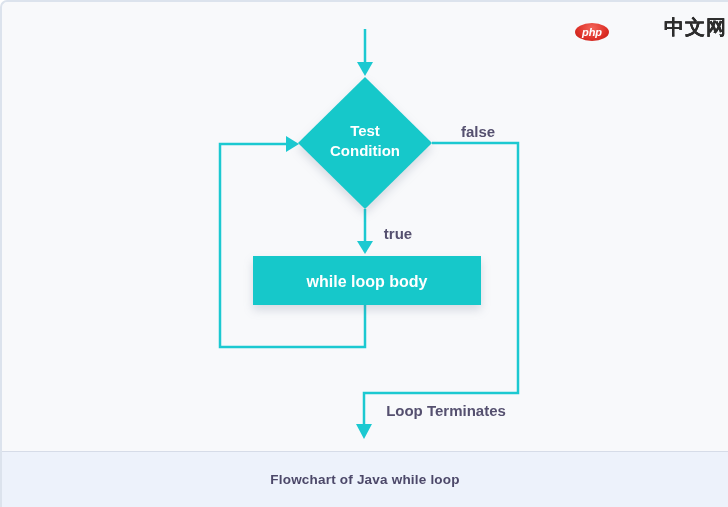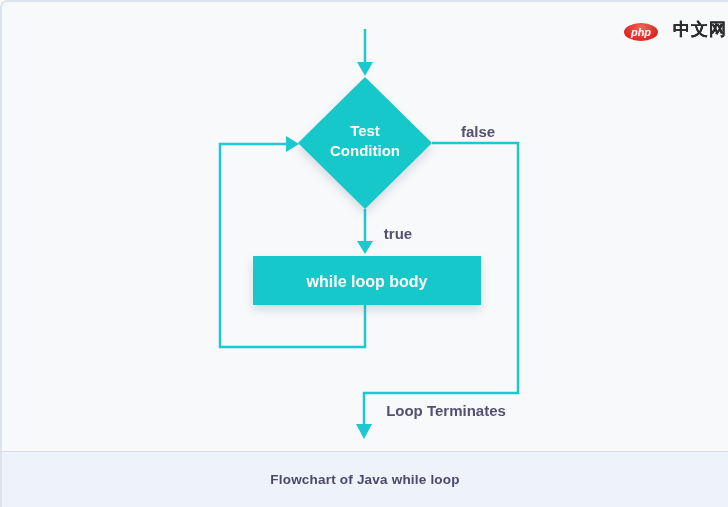--- a/index.html
+++ b/index.html
@@ -22,22 +22,23 @@
   .logo-badge {
     width: 34px; height: 18px; border-radius: 50%;
     background: radial-gradient(ellipse at 50% 28%, #f4655a 0%, var(--logo-red, #dd2f26) 62%, #b51c14 100%);
     display: flex; align-items: center; justify-content: center;
   }
   .logo-badge span {
     color: #fff; font-size: 11px; font-weight: 700; font-style: italic;
     line-height: 1; transform: translateY(-0.5px);
   }
   .logo-site {
-    font-size: 17px; font-weight: 700; color: #2d2d2d; letter-spacing: 1px;
+    font-size: 20px; font-weight: 700; color: #2d2d2d; letter-spacing: 1px;
     text-shadow: 0 0 0.5px #000;
+    margin-left: 40px;
   }
 
   
   svg.flow { position: absolute; left: 0; top: 0; }
   .edge { stroke: var(--line, #1cc9d1); stroke-width: 2.5; fill: none; }
   .arrowhead { fill: var(--line, #1cc9d1); }
   .shape { fill: var(--shape, #16c8ca); filter: drop-shadow(0 5px 5px rgba(96,108,136,0.22)); }
   .shape-label {
     fill: var(--shape-text, #ffffff); font-family: "Liberation Sans", sans-serif;
     font-weight: 700; text-anchor: middle;

